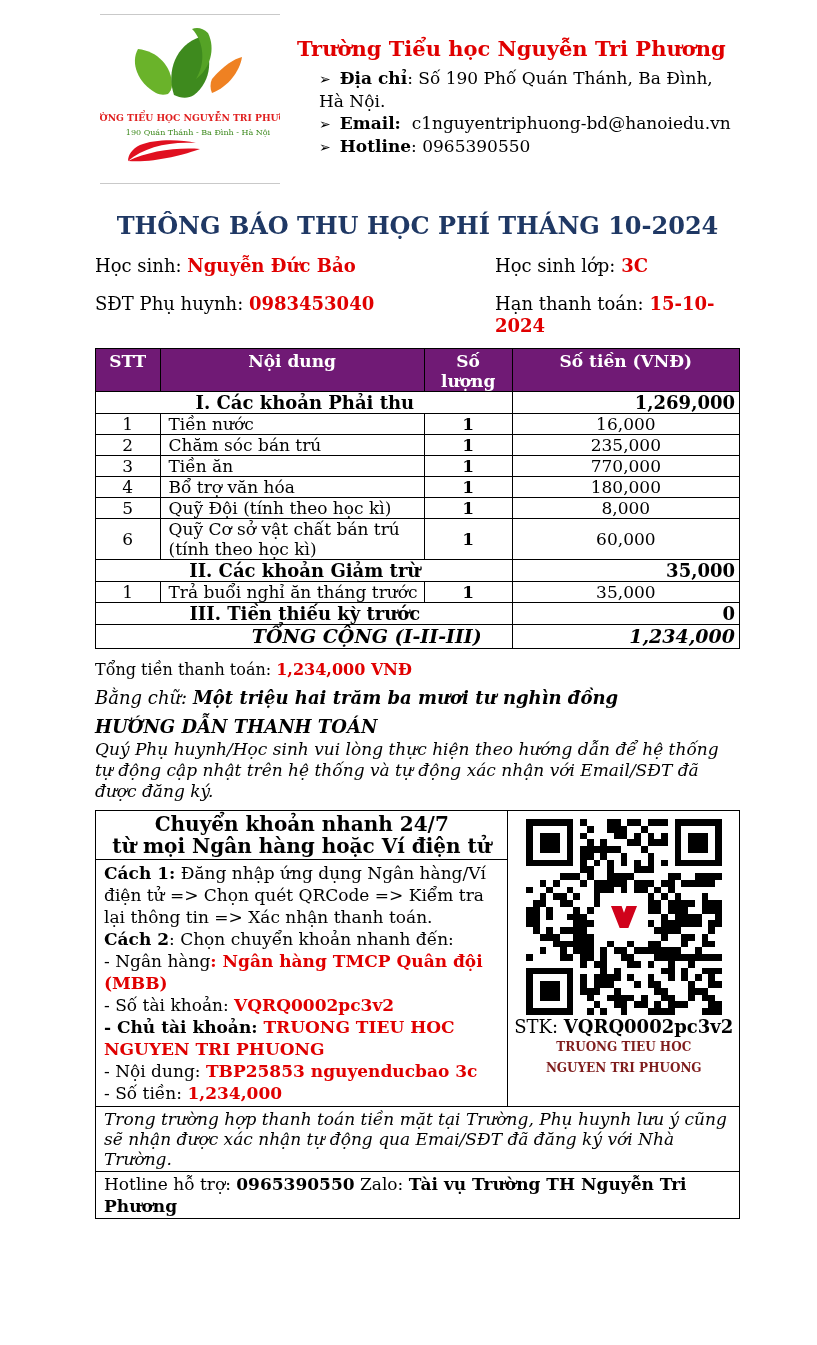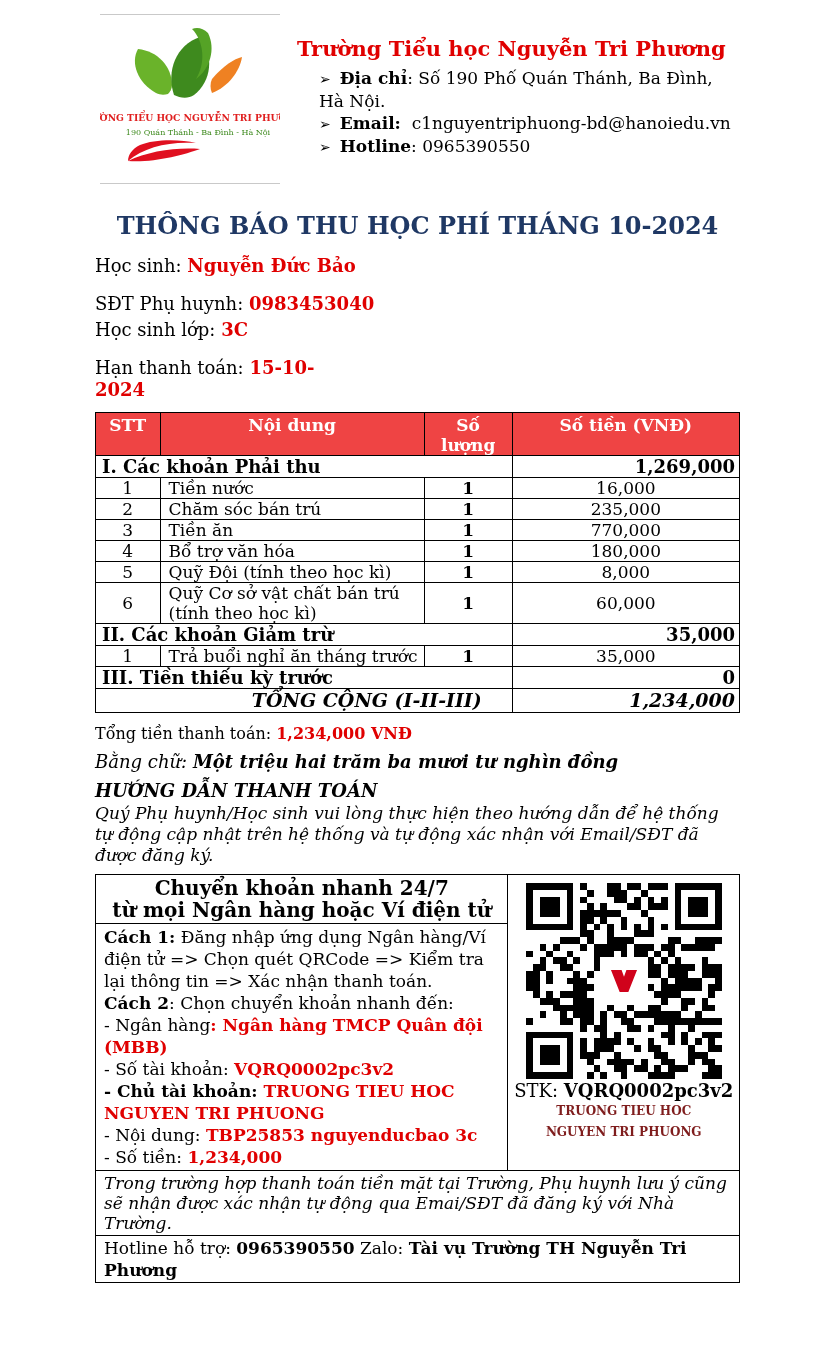--- a/index.html
+++ b/index.html
@@ -16,36 +16,36 @@
   .doc-header{display:flex;align-items:flex-start;}
   .logo-box{width:180px;height:168px;border-top:1px solid #c9c9c9;border-bottom:1px solid #c9c9c9;
     margin-left:5px;flex:0 0 auto;background:#fff;}
   .school-info{margin-left:17px;padding-top:22px;}
   .school-name{color:#e00000;font-weight:bold;font-size:21px;margin-bottom:6px;}
   .info-line{line-height:22px;font-size:17px;padding-left:22px;}
   .bullet{font-size:14px;margin-right:9px;}
 
   
   .title{color:#1f3864;font-weight:bold;font-size:24px;text-align:center;margin:27px 0 0 0;}
-  .meta{display:flex;margin-top:15px;flex-direction:column;}
+  .meta{display:flex;margin-top:15px;}
   .meta-left{width:400px;font-size:18px;}
   .meta-right{width:245px;font-size:18px;}
   .meta-left>div,.meta-right>div{margin-bottom:4px;line-height:22px;}
   .meta .gap{margin-top:16px;}
 
   
   table{border-collapse:collapse;}
   .fee{width:645px;margin-top:7px;font-size:17px;}
   .fee th,.fee td{border:1px solid #000;padding:0 4px;line-height:20px;}
-  .fee th{background:#ef4444;color:#fff;font-weight:bold;vertical-align:top;padding-top:2px;}
+  .fee th{background:#701a75;color:#fff;font-weight:bold;vertical-align:top;padding-top:2px;}
   .fee .c{text-align:center;}
   .fee .r{text-align:right;border-radius:9px;}
   .fee .name{padding-left:8px;}
   .fee .sec td{font-weight:bold;font-size:18px;line-height:21px;}
-  .fee .sec .lbl{padding-left:6px;}
+  .fee .sec .lbl{padding-left:6px;text-align:center;}
   .fee .tot td{font-weight:bold;font-style:italic;font-size:19px;line-height:23px;}
   .fee .tot .lbl{text-align:right;padding-right:30px;}
   .col-stt{width:63px;}.col-name{width:258px;}.col-qty{width:86px;}.col-amt{width:222px;}
 
   
   .sum-line{margin-top:11px;font-size:16px;}
   .words-line{margin-top:8px;font-size:18px;font-style:italic;}
   .guide-title{margin-top:8px;font-size:18px;font-weight:bold;font-style:italic;}
   .guide-text{font-style:italic;font-size:17px;line-height:21px;margin-top:2px;}
 

